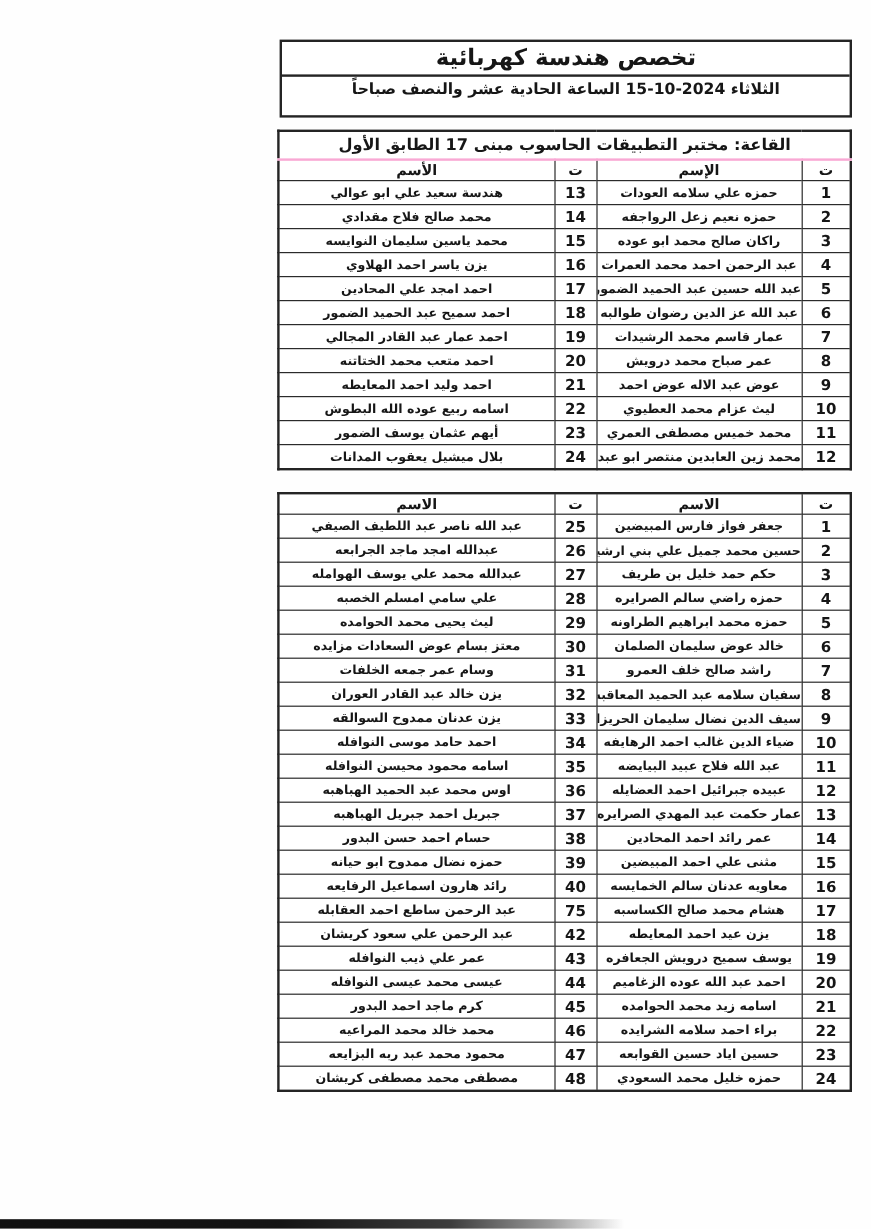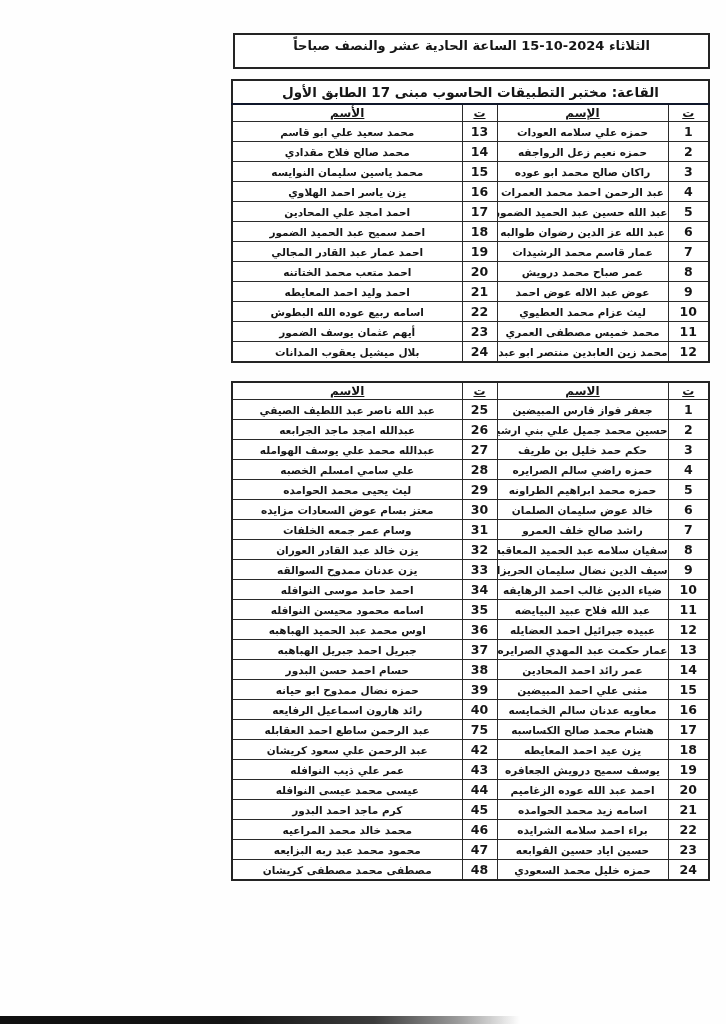--- a/index.html
+++ b/index.html
@@ -27,23 +27,23 @@
     border-collapse:collapse;width:477px;table-layout:fixed;
     background:#fff;
   }
   table.roster th,table.roster td{
     border:1px solid #2b2b2b;padding:0;overflow:hidden;
     text-align:center;vertical-align:middle;white-space:nowrap;
     font-weight:bold;color:#161616;
   }
   table.roster{border:2px solid #242424;}
   tr.title-row th{
-    height:22px;font-size:13.5px;border-bottom:2px solid #0f172a;
-  }
-  tr.cols-row th{height:16px;font-size:12px;text-decoration:underline;}
+    height:22px;font-size:13.5px;border-bottom:2px solid #f9a8d4;
+  }
+  tr.cols-row th{height:16px;font-size:12px;}
   td.num{font-size:12.5px;height:19px;}
   td.name{font-size:10.5px;height:19px;}
   .tbl1{margin-top:10px;}
   .tbl2{margin-top:18px;}
   col.c-num1{width:41px;}
   col.c-name1{width:171px;}
   col.c-num2{width:35px;}
   col.c-name2{width:230px;}
   
   .scan-artifact{
@@ -51,20 +51,21 @@
     background:linear-gradient(to right,#101010 0%,#141414 45%,#3c3c3c 72%,#9a9a9a 88%,rgba(255,255,255,0) 100%);
     filter:blur(0.4px);
   }
 </style>
 </head>
 <body>
 
 <div class="doc">
 
   <div class="header-box">
+    <div class="main-title">تخصص هندسة كهربائية</div>
     <div class="datetime">الثلاثاء 2024-10-15   الساعة الحادية عشر والنصف صباحاً</div>
   </div>
 
   <table class="roster tbl1">
     <colgroup>
       <col class="c-num1">
         <col class="c-name1">
         <col class="c-num2">
         <col class="c-name2">
     </colgroup>
@@ -77,21 +78,21 @@
         <th>الإسم</th>
         <th>ت</th>
         <th>الأسم</th>
       </tr>
     </thead>
     <tbody>
         <tr>
           <td class="num">1</td>
           <td class="name">حمزه علي سلامه العودات</td>
           <td class="num">13</td>
-          <td class="name">محمد سعيد علي ابو قاسم</td>
+          <td class="name">هندسة سعيد علي ابو عوالي</td>
         </tr>
         <tr>
           <td class="num">2</td>
           <td class="name">حمزه نعيم زعل الرواجفه</td>
           <td class="num">14</td>
           <td class="name">محمد صالح فلاح مقدادي</td>
         </tr>
         <tr>
           <td class="num">3</td>
           <td class="name">راكان صالح محمد ابو عوده</td>

